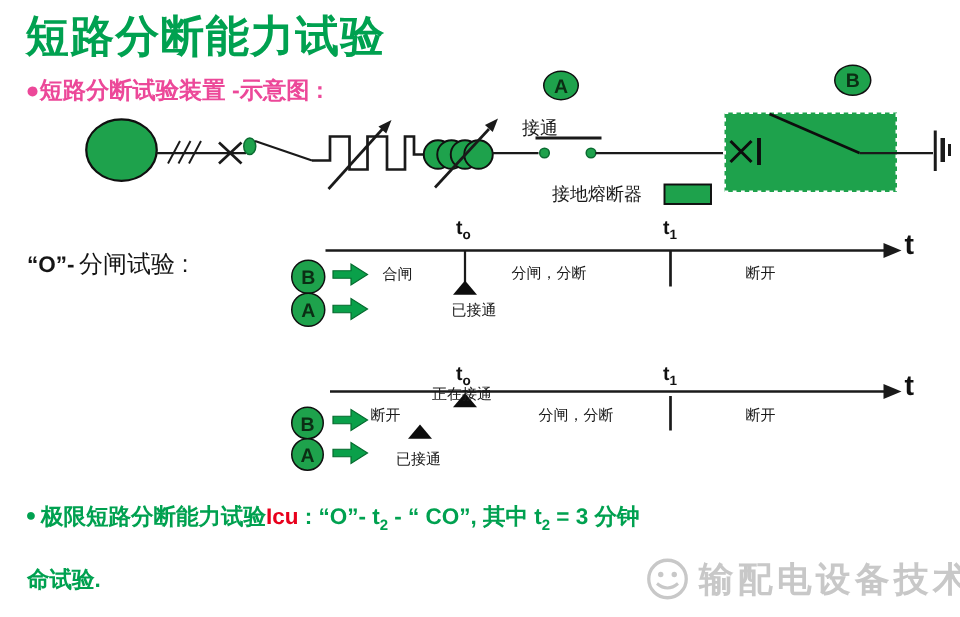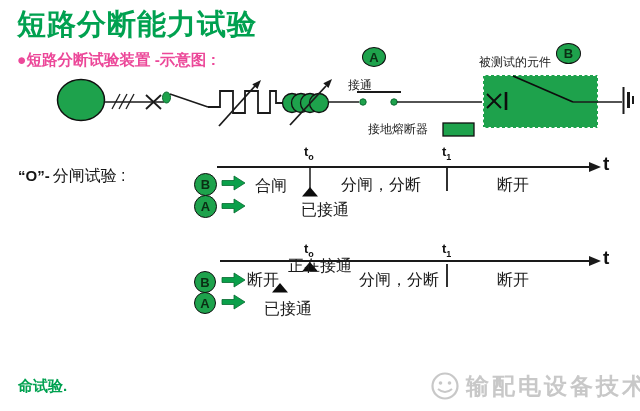--- a/index.html
+++ b/index.html
@@ -8,21 +8,21 @@
   .abs{position:absolute;white-space:nowrap;}
   .title{left:17px;top:5px;font-size:29px;font-weight:700;letter-spacing:1px;color:#00a150;}
   .subtitle{left:17px;top:50px;font-size:15.5px;font-weight:700;color:#ec4899;}
   .diag-label{font-size:12px;color:#1a1a1a;}
   .badge{position:absolute;border-radius:50%;background:#1ea24c;border:1.4px solid #101010;
          color:#0b2e14;font-weight:700;display:flex;align-items:center;justify-content:center;
          font-size:13px;box-sizing:border-box;}
   .heading{display:flex;align-items:baseline;gap:3px;color:#151515;}
   .heading .code{font-size:15px;font-weight:700;}
   .heading .rest{font-size:16px;font-weight:400;}
-  .tl-label{font-size:16px;color:#1a1a1a;}
+  .tl-label{font-size:10px;color:#1a1a1a;}
   .tvar{font-size:13px;font-weight:700;color:#111;}
   .tvar sub{font-size:9px;font-weight:700;}
   .axis-t{font-size:19px;font-weight:700;color:#111;}
   .foot{font-size:15px;font-weight:700;color:#00a150;z-index:2;}
   .foot .red{color:#e8001c;}
   .foot sub{font-size:10px;}
   .foot .dot{font-size:12px;vertical-align:2px;margin-right:3px;}
   .watermark{z-index:1;color:#c8c8c8;}
   svg{display:block;}
 </style>
@@ -105,21 +105,20 @@
       <polygon points="589,256 601,261 589,266" fill="#1a1a1a"></polygon>
       <polygon points="310,262 302,271.5 318,271.5" fill="#0d0d0d"></polygon>
       <line x1="447" y1="264" x2="447" y2="287" stroke="#1a1a1a" stroke-width="1.8"></line>
       <polygon points="280,283 272,292.5 288,292.5" fill="#0d0d0d"></polygon>
       <polygon points="222,277.5 234,277.5 234,273 245,280 234,287 234,282.5 222,282.5" fill="#0aa04a" stroke="#056a2e" stroke-width="0.8"></polygon>
       <polygon points="222,299.5 234,299.5 234,295 245,302 234,309 234,304.5 222,304.5" fill="#0aa04a" stroke="#056a2e" stroke-width="0.8"></polygon>
     </g>
   </svg>
 
   <div class="abs diag-label" style="left:348px;top:77px;">接通</div>
-  <div class="abs diag-label" style="left:479px;top:54px;">被测试的元件</div>
   <div class="abs diag-label" style="left:368px;top:121px;">接地熔断器</div>
   <div class="badge" style="left:362px;top:47px;width:24px;height:20px;">A</div>
   <div class="badge" style="left:556px;top:43px;width:25px;height:21px;">B</div>
 
   <div class="abs heading" style="left:18px;top:166px;">
     <span class="code">“O”-</span>
     <span class="rest">分闸试验 :</span>
   </div>
   <div class="badge" style="left:194px;top:173px;width:23px;height:23px;">B</div>
   <div class="badge" style="left:194px;top:195px;width:23px;height:23px;">A</div>
@@ -145,17 +144,18 @@
   <div class="abs watermark" style="left:430px;top:368px;">
     <svg width="34" height="34" viewBox="0 0 34 34" style="position:absolute;left:0;top:1px;">
       <circle cx="15" cy="17" r="12.5" fill="none" stroke="#c8c8c8" stroke-width="2.2"></circle>
       <circle cx="10.5" cy="14" r="1.8" fill="#c8c8c8"></circle>
       <circle cx="19.5" cy="14" r="1.8" fill="#c8c8c8"></circle>
       <path d="M8,20 Q15,26 22,20" fill="none" stroke="#c8c8c8" stroke-width="2"></path>
     </svg>
     <div style="position:absolute;left:36px;top:3px;font-size:23px;font-weight:700;letter-spacing:3px;white-space:nowrap;">输配电设备技术</div>
   </div>
 
+  <div class="abs foot" style="left:17px;top:335px;"><span class="dot">●</span><span>极限短路分断能力试验</span><span class="red">Icu</span><span> : “O”- t</span><sub>2</sub><span> - “ CO”, 其中 t</span><sub>2</sub><span> = 3 分钟</span></div>
 
 
   <div class="abs foot" style="left:18px;top:377px;">命试验.</div>
 
 </div>
 
 </body></html>

